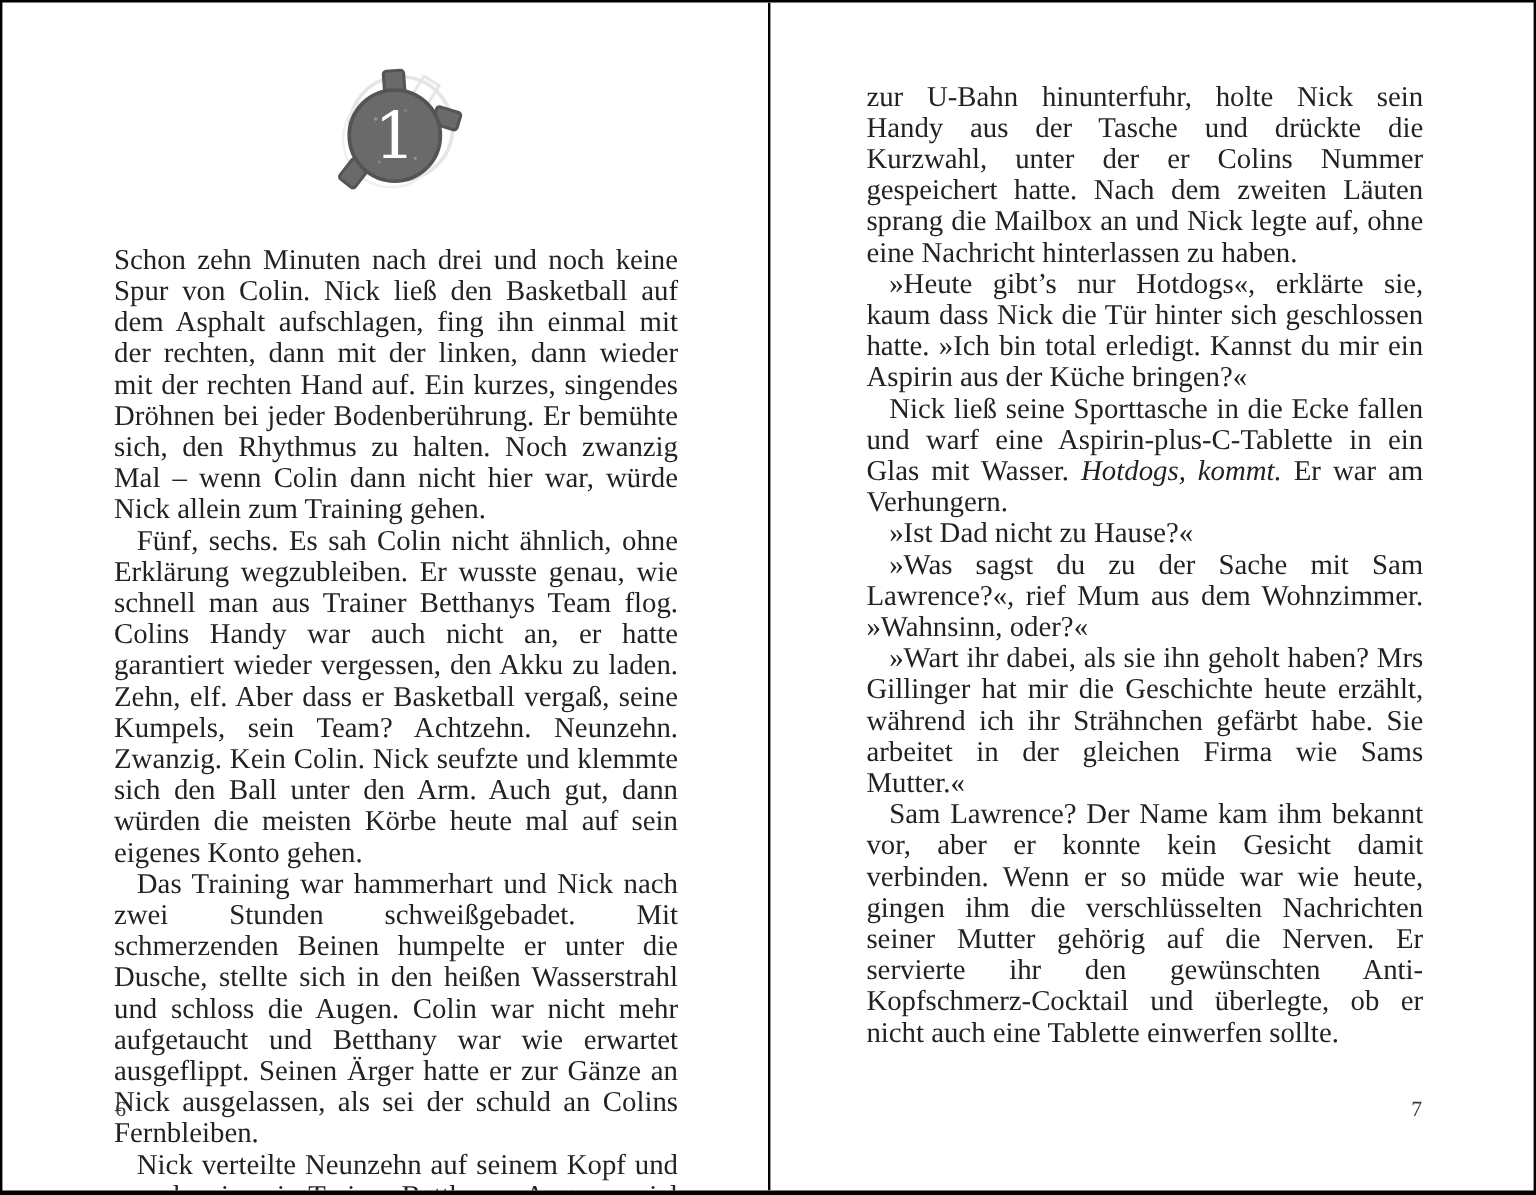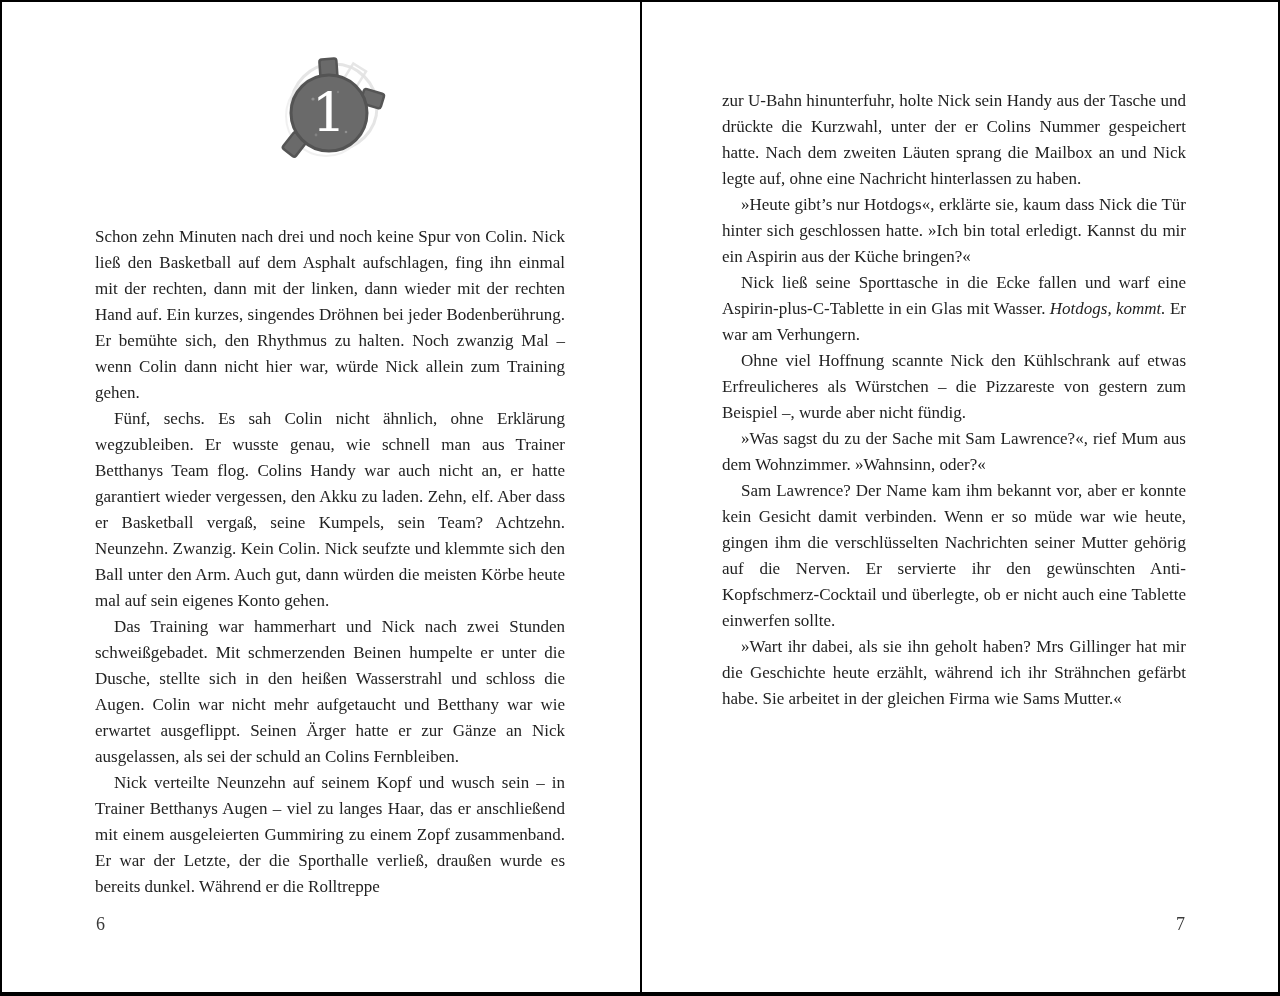--- a/index.html
+++ b/index.html
@@ -19,23 +19,23 @@
   }
   .page{position:absolute;top:0;height:100%;}
   .page-left{left:0;width:638px;}
   .page-right{left:640px;width:638px;}
   .ornament-wrap{
     position:absolute;left:93px;width:470px;top:48px;
     display:flex;justify-content:center;
   }
   .text-block{
     position:absolute;
-    font-size:17px;line-height:26px;
+    font-size:24px;line-height:26px;
     text-align:justify;
-    hyphens:auto;margin-top:20px;-webkit-hyphens:auto;
+    hyphens:auto;-webkit-hyphens:auto;
   }
   .page-left .text-block{left:93px;width:470px;top:202px;}
   .page-right .text-block{left:80px;width:464px;top:66px;}
   .para{margin:0;padding:0;}
   .para.indent{text-indent:19px;}
   .para.gap-before{margin-top:26px;}
   .page-num{
     position:absolute;top:912px;
     font-size:18px;line-height:20px;color:#3a3a3a;
   }
@@ -82,22 +82,22 @@
     <div class="page-num">6</div>
   </div>
 
   <div class="divider"></div>
 
   <div class="page page-right">
     <div class="text-block">
         <p class="para">zur U-Bahn hinunterfuhr, holte Nick sein Handy aus der Tasche und drückte die Kurzwahl, unter der er Colins Nummer gespeichert hatte. Nach dem zweiten Läuten sprang die Mailbox an und Nick legte auf, ohne eine Nachricht hinterlassen zu haben.</p>
         <p class="para indent">»Heute gibt’s nur Hotdogs«, erklärte sie, kaum dass Nick die Tür hinter sich geschlossen hatte. »Ich bin total erledigt. Kannst du mir ein Aspirin aus der Küche bringen?«</p>
         <p class="para indent">Nick ließ seine Sporttasche in die Ecke fallen und warf eine Aspirin-plus-C-Tablette in ein Glas mit Wasser. <i>Hotdogs, kommt.</i> Er war am Verhungern.</p>
-        <p class="para indent">Ohne viel Hoffnung scannte Nick den Kühlschrank auf etwas Erfreulicheres als Würstchen – die Pizzareste von gestern zum Beispiel –, wurde aber nicht fündig.</p>
+        <p class="para indent">»Ist Dad nicht zu Hause?«</p>
         <p class="para indent">»Was sagst du zu der Sache mit Sam Lawrence?«, rief Mum aus dem Wohnzimmer. »Wahnsinn, oder?«</p>
+        <p class="para indent">»Wart ihr dabei, als sie ihn geholt haben? Mrs Gillinger hat mir die Geschichte heute erzählt, während ich ihr Strähnchen gefärbt habe. Sie arbeitet in der gleichen Firma wie Sams Mutter.«</p>
         <p class="para indent">Sam Lawrence? Der Name kam ihm bekannt vor, aber er konnte kein Gesicht damit verbinden. Wenn er so müde war wie heute, gingen ihm die verschlüsselten Nachrichten seiner Mutter gehörig auf die Nerven. Er servierte ihr den gewünschten Anti-Kopfschmerz-Cocktail und überlegte, ob er nicht auch eine Tablette einwerfen sollte.</p>
-        <p class="para indent">»Wart ihr dabei, als sie ihn geholt haben? Mrs Gillinger hat mir die Geschichte heute erzählt, während ich ihr Strähnchen gefärbt habe. Sie arbeitet in der gleichen Firma wie Sams Mutter.«</p>
       </div>
 
     <div class="page-num">7</div>
   </div>
 
 </div>
 
 </body></html>

